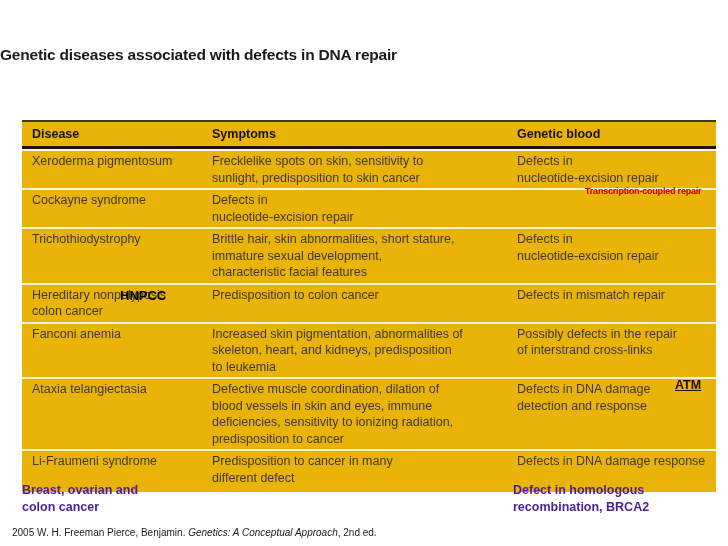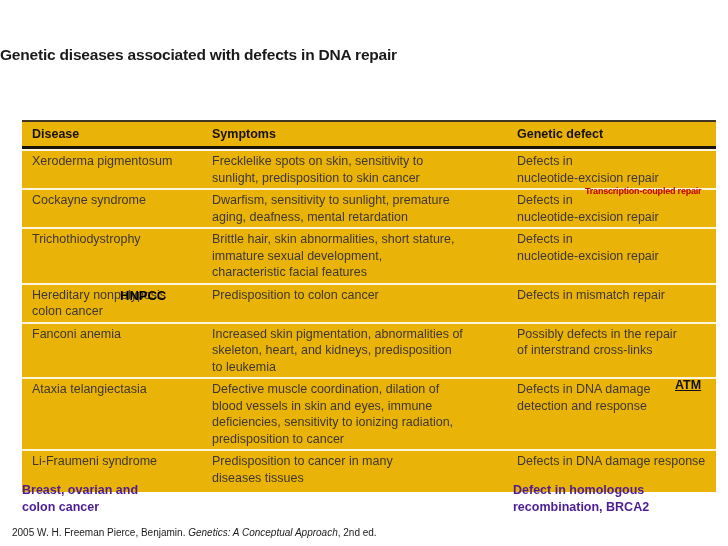--- a/index.html
+++ b/index.html
@@ -85,35 +85,33 @@
 </style>
 </head>
 <body>
 
 <div class="slide-title">Genetic diseases associated with defects in DNA repair</div>
 
 <div class="gtable">
   <div class="gtable-header">
     <div class="col-disease">Disease</div>
     <div class="col-symptoms">Symptoms</div>
-    <div class="col-defect">Genetic defect</div>
+    <div class="col-defect">Genetic blood</div>
   </div>
 
   <div class="gtable-row">
     <div class="col-disease">Xeroderma pigmentosum</div>
     <div class="col-symptoms">Frecklelike spots on skin, sensitivity to
 sunlight, predisposition to skin cancer</div>
     <div class="col-defect">Defects in
 nucleotide-excision repair</div>
   </div>
 
   <div class="gtable-row">
     <div class="col-disease">Cockayne syndrome</div>
-    <div class="col-symptoms">Dwarfism, sensitivity to sunlight, premature
-aging, deafness, mental retardation</div>
     <div class="col-defect">Defects in
 nucleotide-excision repair</div>
   </div>
 
   <div class="gtable-row">
     <div class="col-disease">Trichothiodystrophy</div>
     <div class="col-symptoms">Brittle hair, skin abnormalities, short stature,
 immature sexual development,
 characteristic facial features</div>
     <div class="col-defect">Defects in
@@ -142,21 +140,21 @@
 blood vessels in skin and eyes, immune
 deficiencies, sensitivity to ionizing radiation,
 predisposition to cancer</div>
     <div class="col-defect">Defects in DNA damage
 detection and response</div>
   </div>
 
   <div class="gtable-row">
     <div class="col-disease">Li-Fraumeni syndrome</div>
     <div class="col-symptoms">Predisposition to cancer in many
-diseases tissues</div>
+different defect</div>
     <div class="col-defect">Defects in DNA damage response</div>
   </div>
 </div>
 
 <div class="ann ann-transcription">Transcription-coupled repair</div>
 <div class="ann ann-hnpcc">HNPCC</div>
 <div class="ann ann-atm">ATM</div>
 
 <div class="note-navy note-left">Breast, ovarian and
 colon cancer</div>

